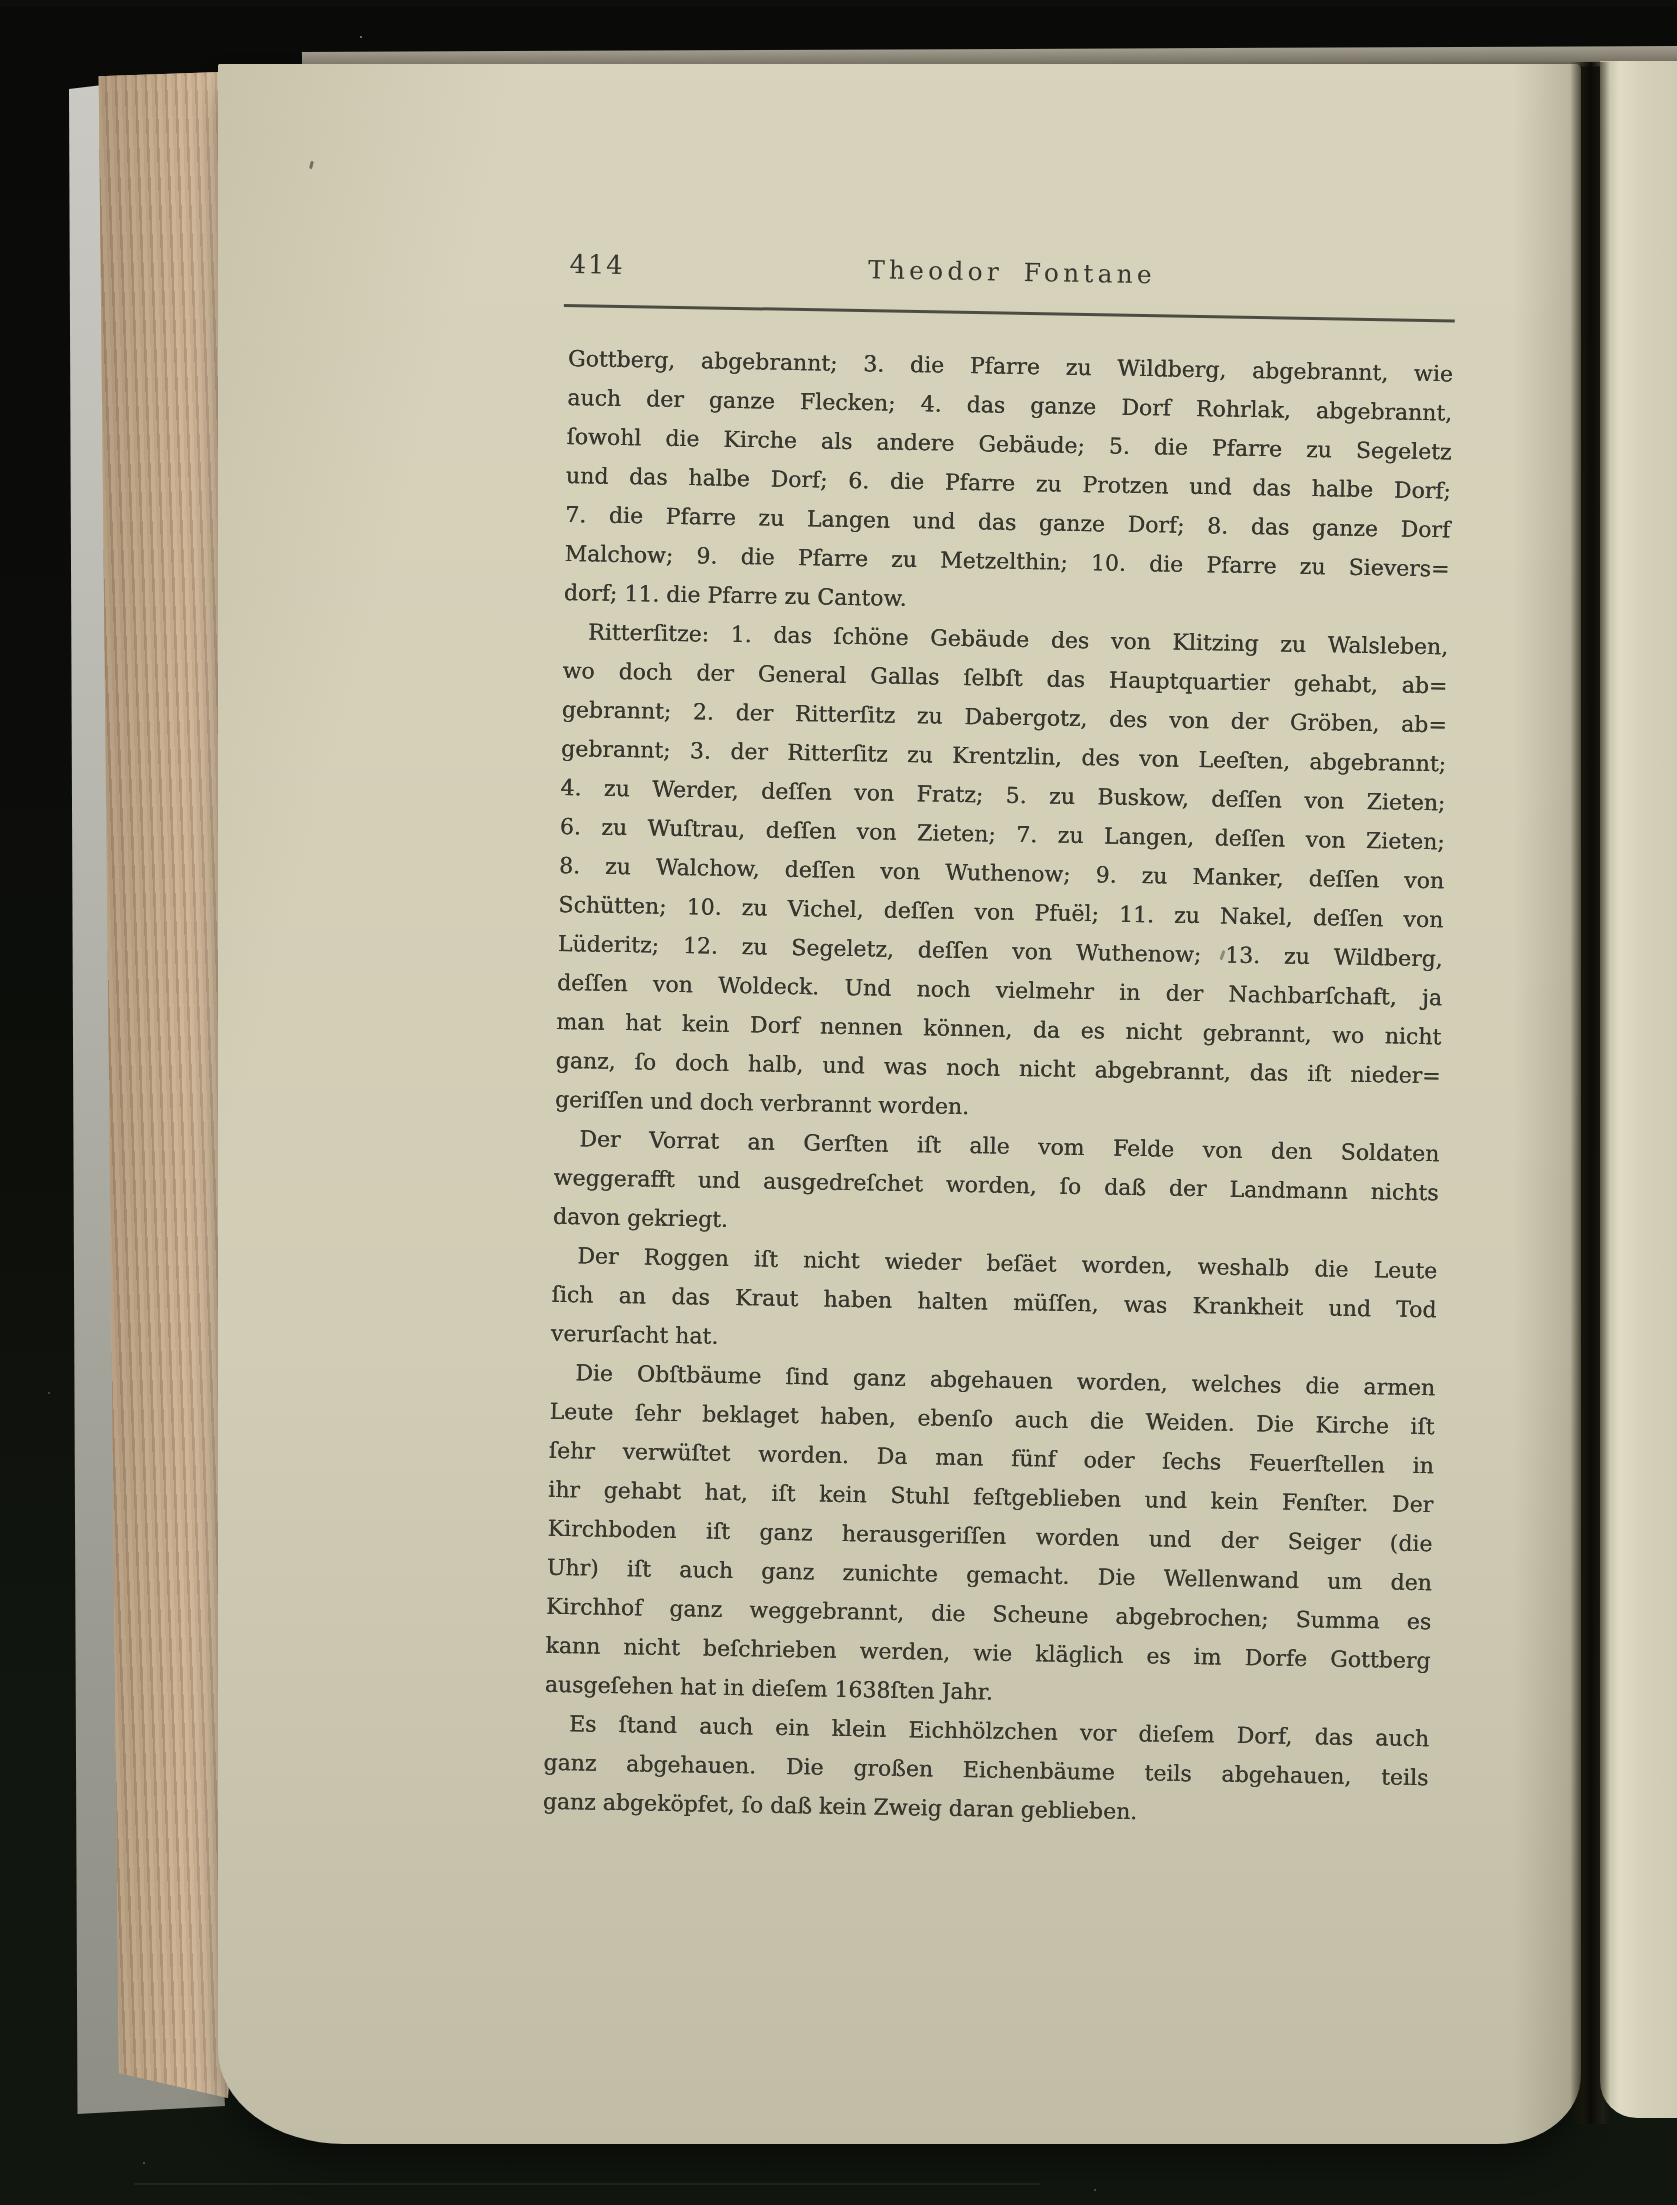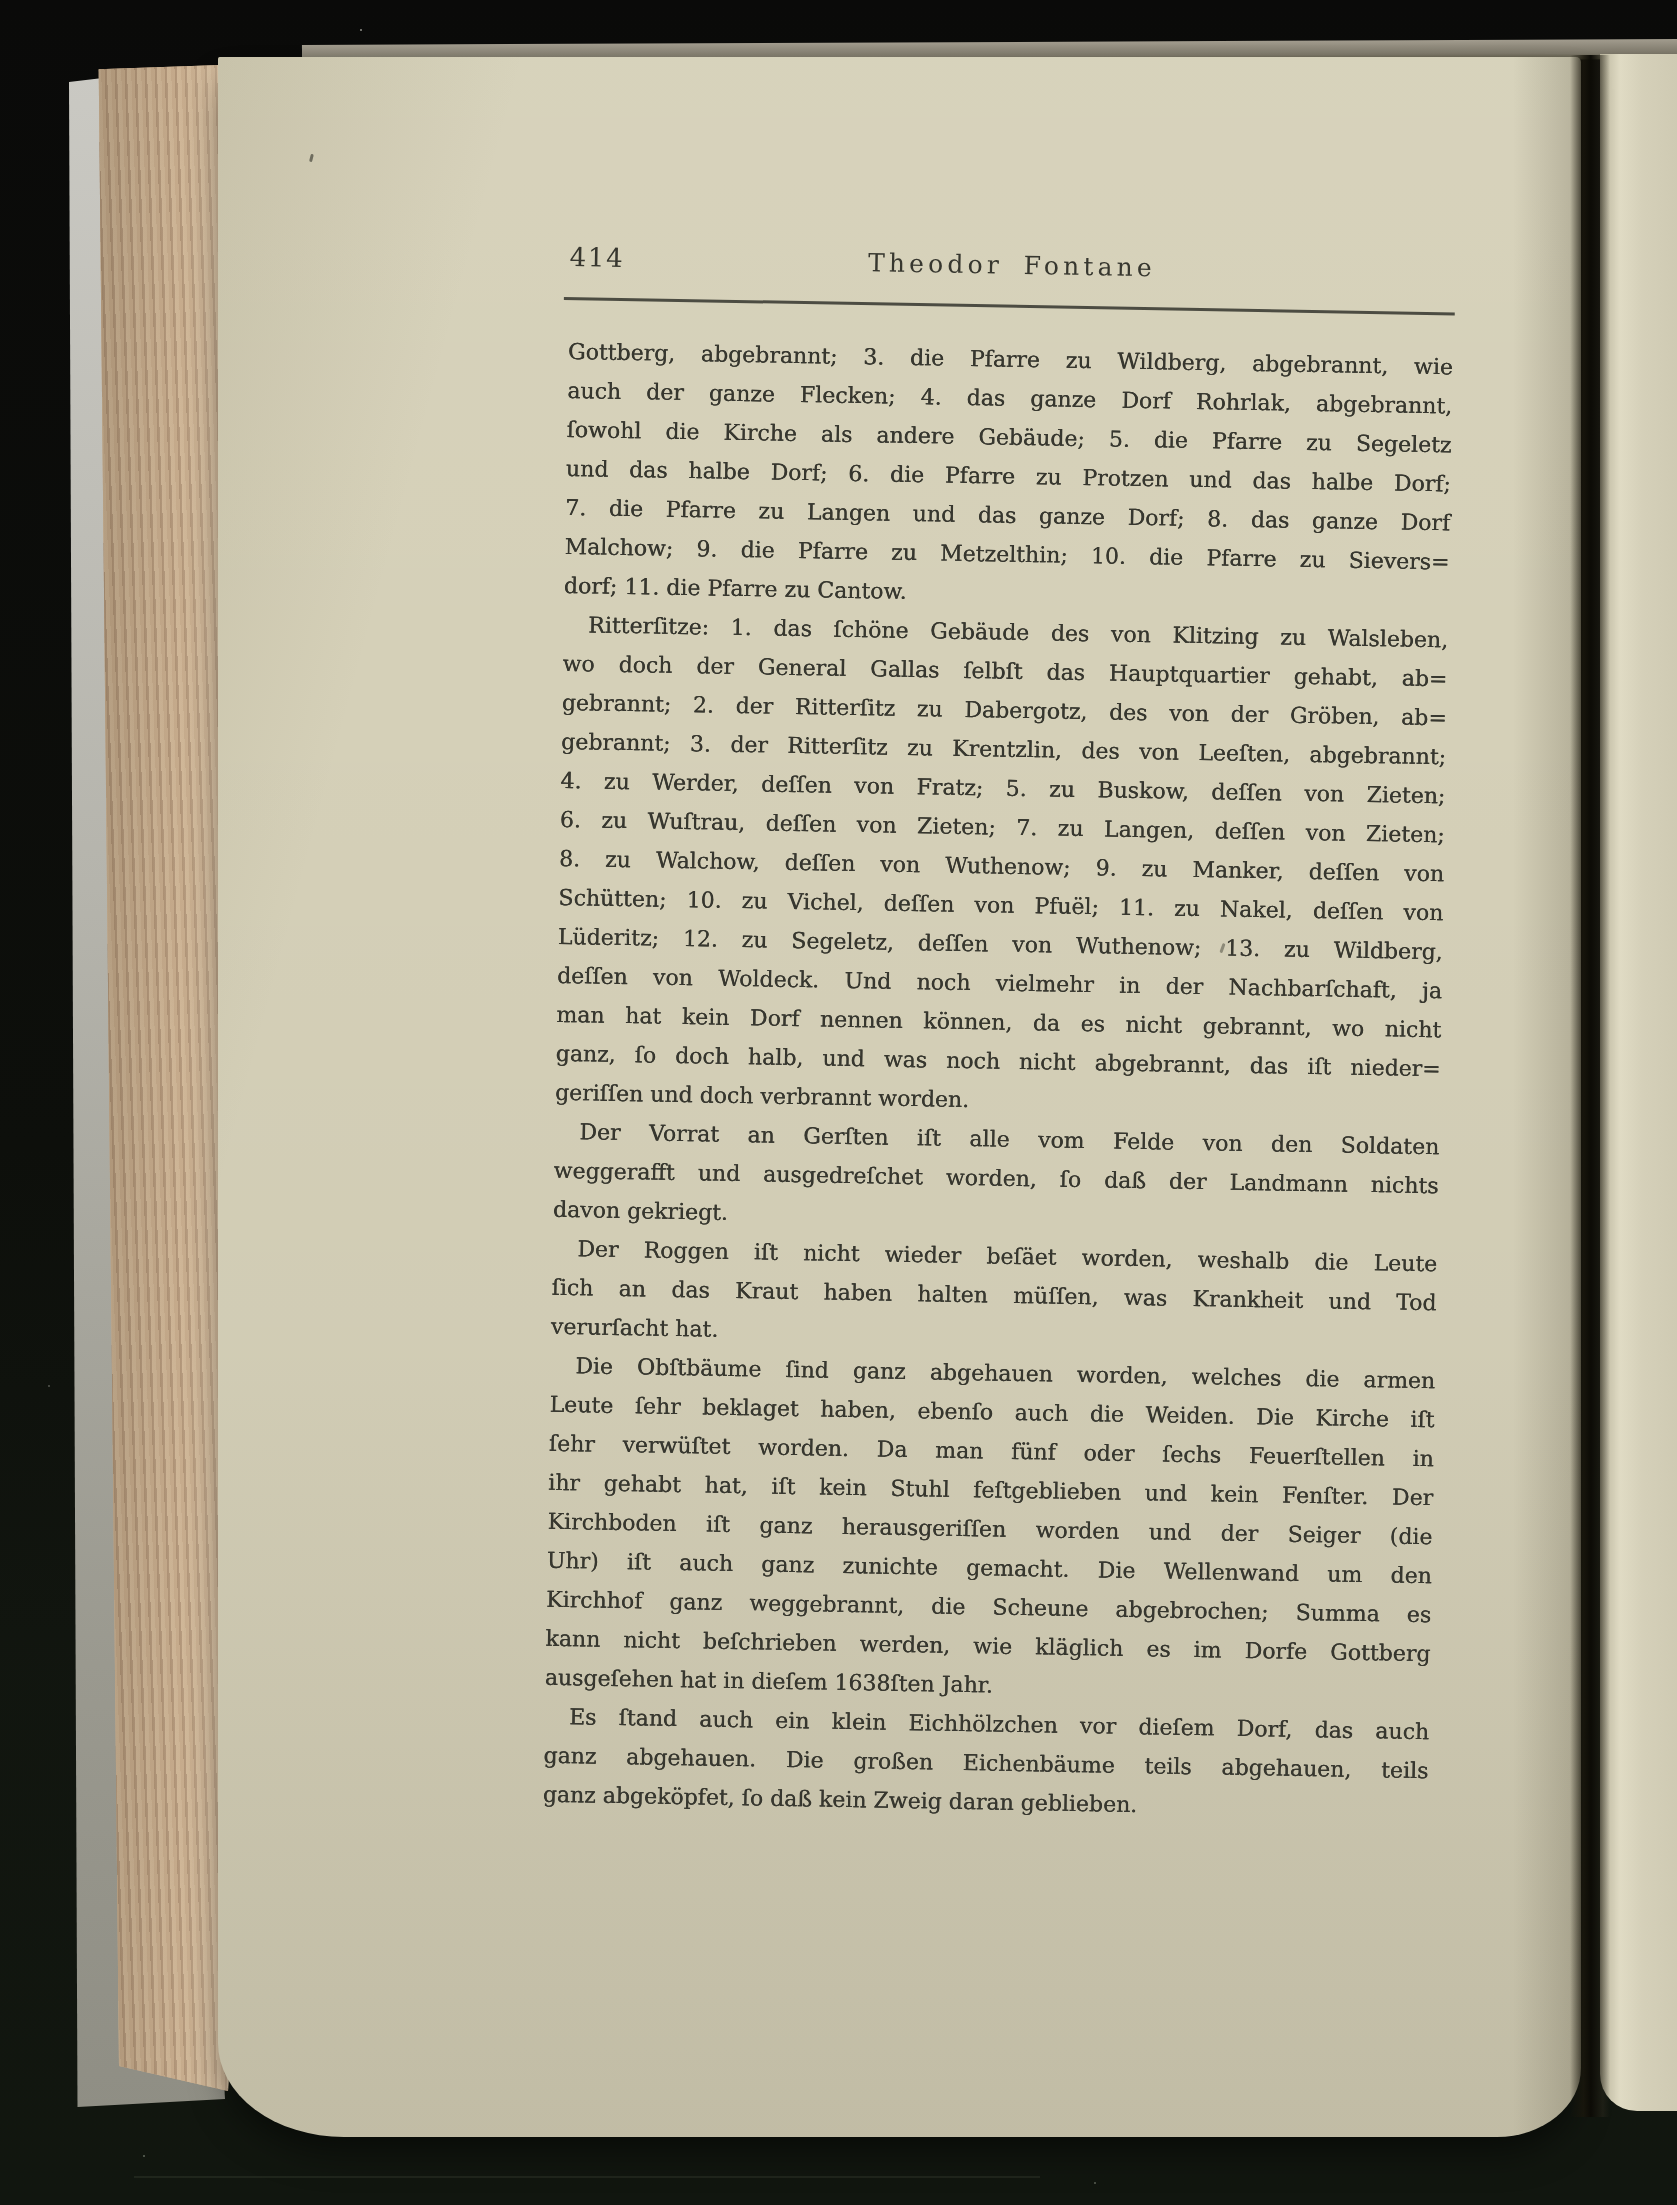--- a/index.html
+++ b/index.html
@@ -17,20 +17,21 @@
       radial-gradient(1.7px 1.7px at 361px 30px,  rgba(230,230,220,.45) 0 45%, transparent 60%),
       radial-gradient(2.5px 1.7px at 1044px 159px,rgba(230,230,220,.40) 0 45%, transparent 60%),
       radial-gradient(1.7px 1.7px at 1392px 119px,rgba(230,230,220,.45) 0 45%, transparent 60%),
       radial-gradient(1.7px 1.7px at 923px 49px, rgba(230,230,220,.38) 0 45%, transparent 60%),
       radial-gradient(2.5px 2.5px at 252px 357px, rgba(220,220,210,.30) 0 45%, transparent 60%),
       radial-gradient(1.7px 1.7px at 75px 872px, rgba(220,220,210,.28) 0 45%, transparent 60%),
       radial-gradient(1.7px 1.7px at 49px 1386px, rgba(220,220,210,.25) 0 45%, transparent 60%),
       radial-gradient(2.5px 1.7px at 144px 2156px,rgba(210,220,200,.30) 0 45%, transparent 60%),
       radial-gradient(1.7px 1.7px at 1095px 2183px,rgba(210,220,200,.28) 0 45%, transparent 60%),
       linear-gradient(180deg,#0a0a09 0%,#0d0f0b 52%,#18201663 76%,#11160f 100%);
+    margin-top: 7px;
   }
   .floor-line{
     position:absolute;left:134px;top:2176px;width:906px;height:1.7px;
     background:rgba(165,185,145,.10);
   }
   
   .cover{
     position:absolute;left:59px;top:67px;width:185px;height:2047px;
     clip-path:polygon(10px 15px,52px 10px,166px 2032px,18.5px 2040px);
     background:linear-gradient(180deg,#cac9c3 0%,#b5b4ac 40%,#9a998f 78%,#8f8e84 100%);

